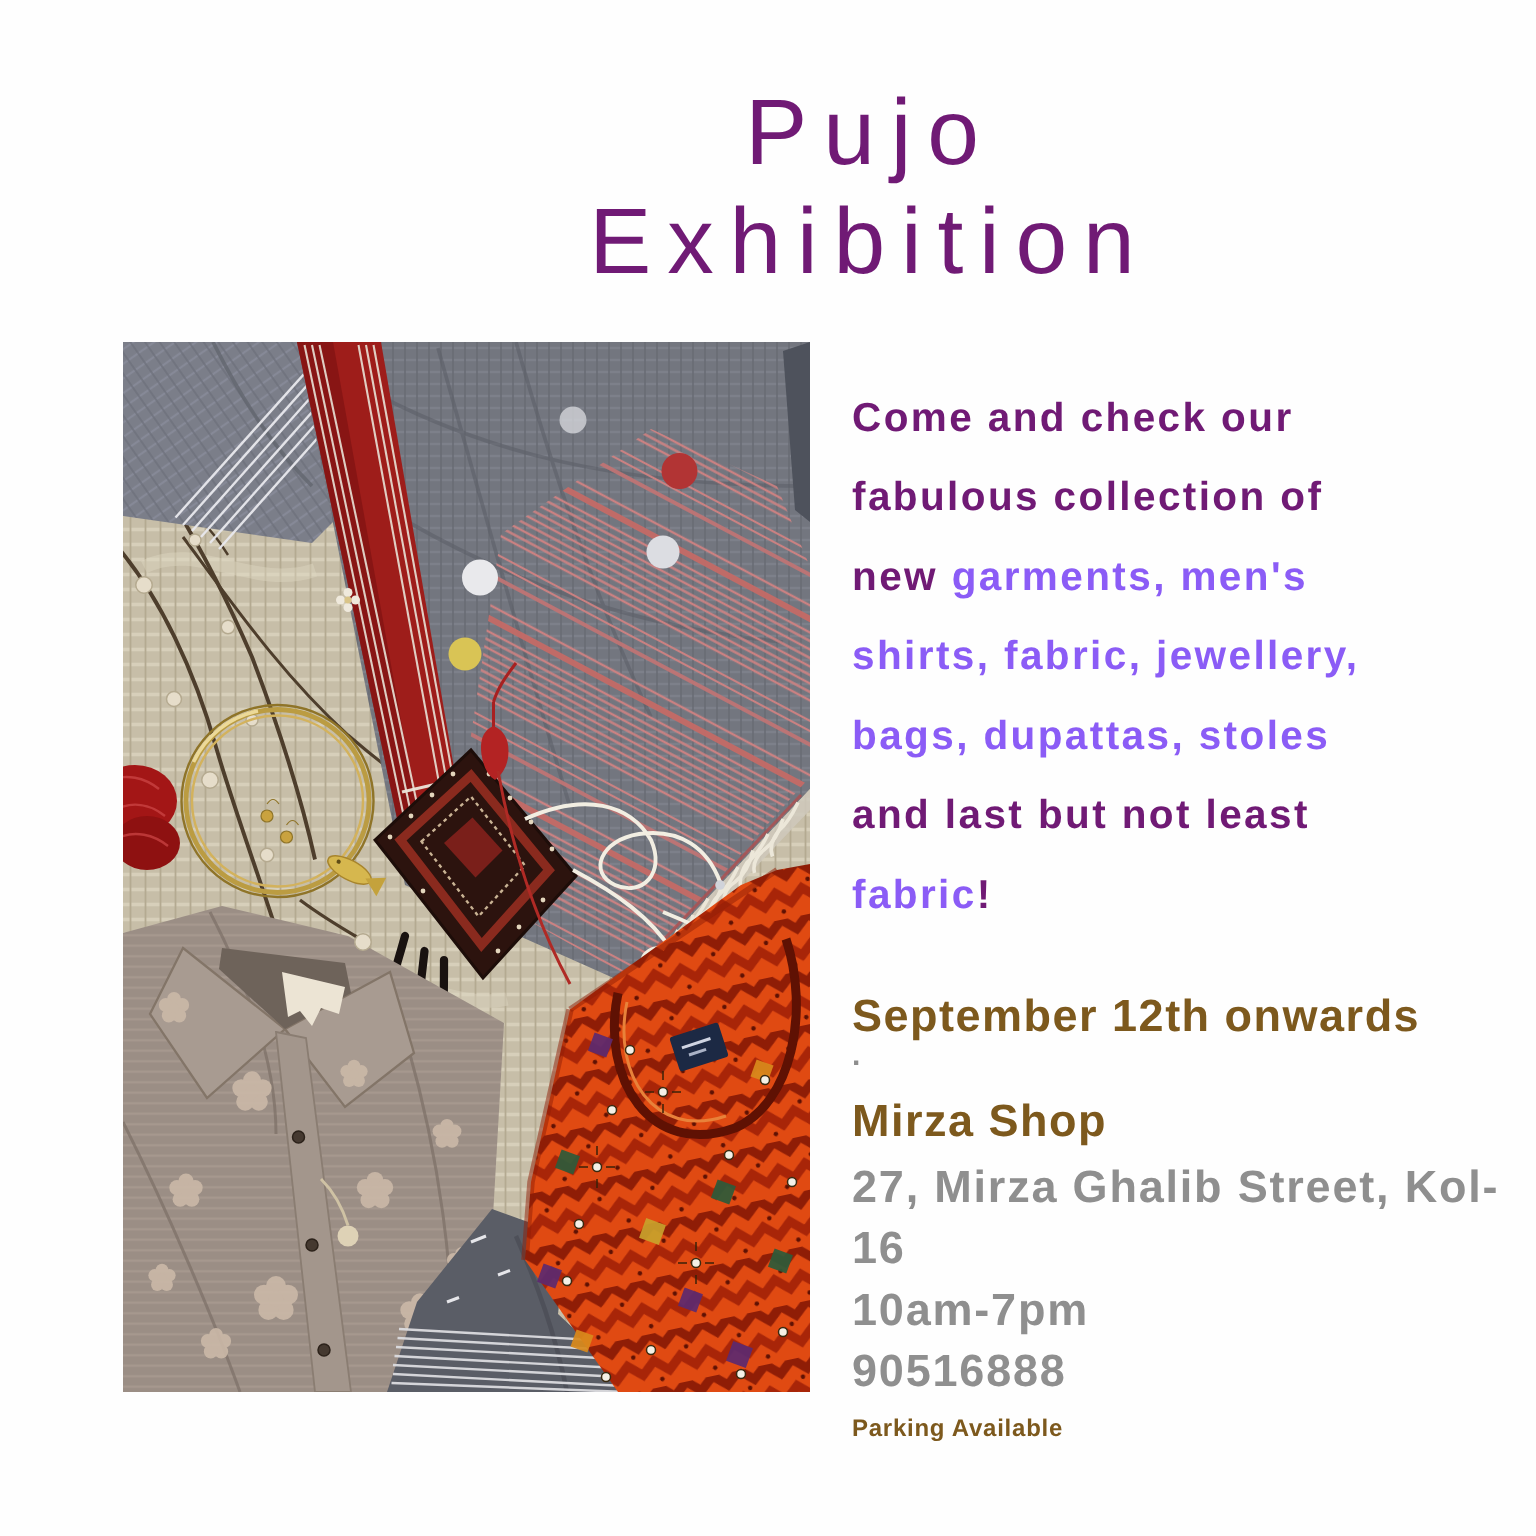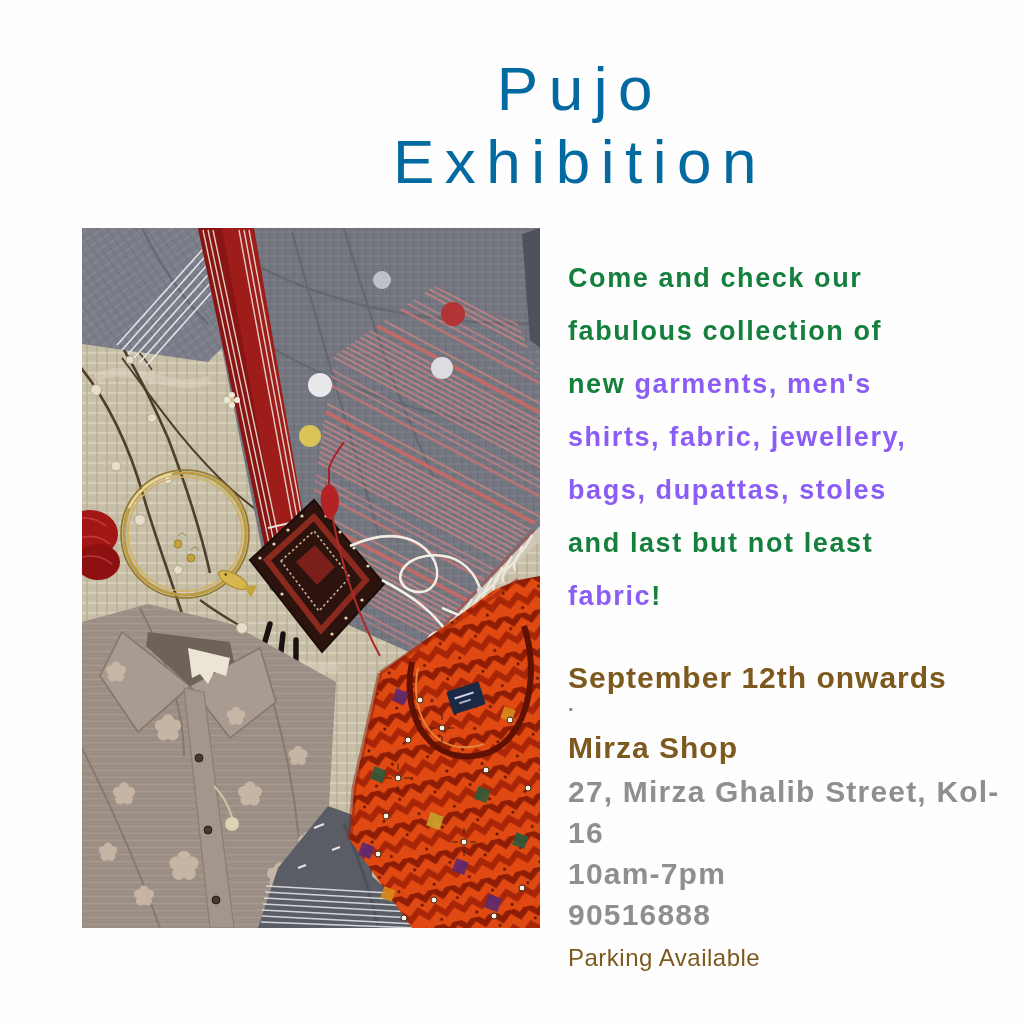--- a/index.html
+++ b/index.html
@@ -2,34 +2,34 @@
 <html><head>
 <meta charset="utf-8">
 <style>
   html,body{margin:0;padding:0}
   body{
     width:1024px;height:1024px;position:relative;overflow:hidden;
     background:#fefefe;font-family:"Liberation Sans",sans-serif;
   }
   .title{
     position:absolute;top:52px;left:150px;width:860px;text-align:center;
-    color:#0369a1;font-size:62px;line-height:73px;letter-spacing:.17em;font-weight:400;
+    color:#701a75;font-size:62px;line-height:73px;letter-spacing:.17em;font-weight:400;
   }
   .photo{position:absolute;left:82px;top:228px;width:458px;height:700px;margin:0}
   .photo svg{display:block}
   .copy{position:absolute;left:568px;top:252px;width:440px}
   .intro div{font-size:27px;font-weight:bold;line-height:53px;letter-spacing:1.6px;white-space:nowrap}
-  .t-gray{color:#15803d}
+  .t-gray{color:#701a75}
   .t-brown{color:#8b5cf6}
   .date{margin-top:36px;font-size:30px;font-weight:bold;color:#7d591d;letter-spacing:1px;line-height:38px}
   .period{color:#8d8d8d;font-size:20px;font-weight:bold;line-height:14px}
   .shop{margin-top:18px;font-size:30px;font-weight:bold;color:#7d591d;letter-spacing:1px;line-height:38px}
   .addr{font-size:30px;font-weight:bold;color:#8f8f8f;letter-spacing:1.2px;line-height:41px}
   .addr.first{margin-top:4px}
-  .parking{margin-top:9px;font-size:24px;font-weight:normal;color:#7d591d;letter-spacing:.5px}
+  .parking{margin-top:9px;font-size:16px;font-weight:bold;color:#7d591d;letter-spacing:.5px}
 </style>
 </head>
 <body>
 
 <div>
 
   <header class="title">
     <div>Pujo</div>
     <div>Exhibition</div>
   </header>

